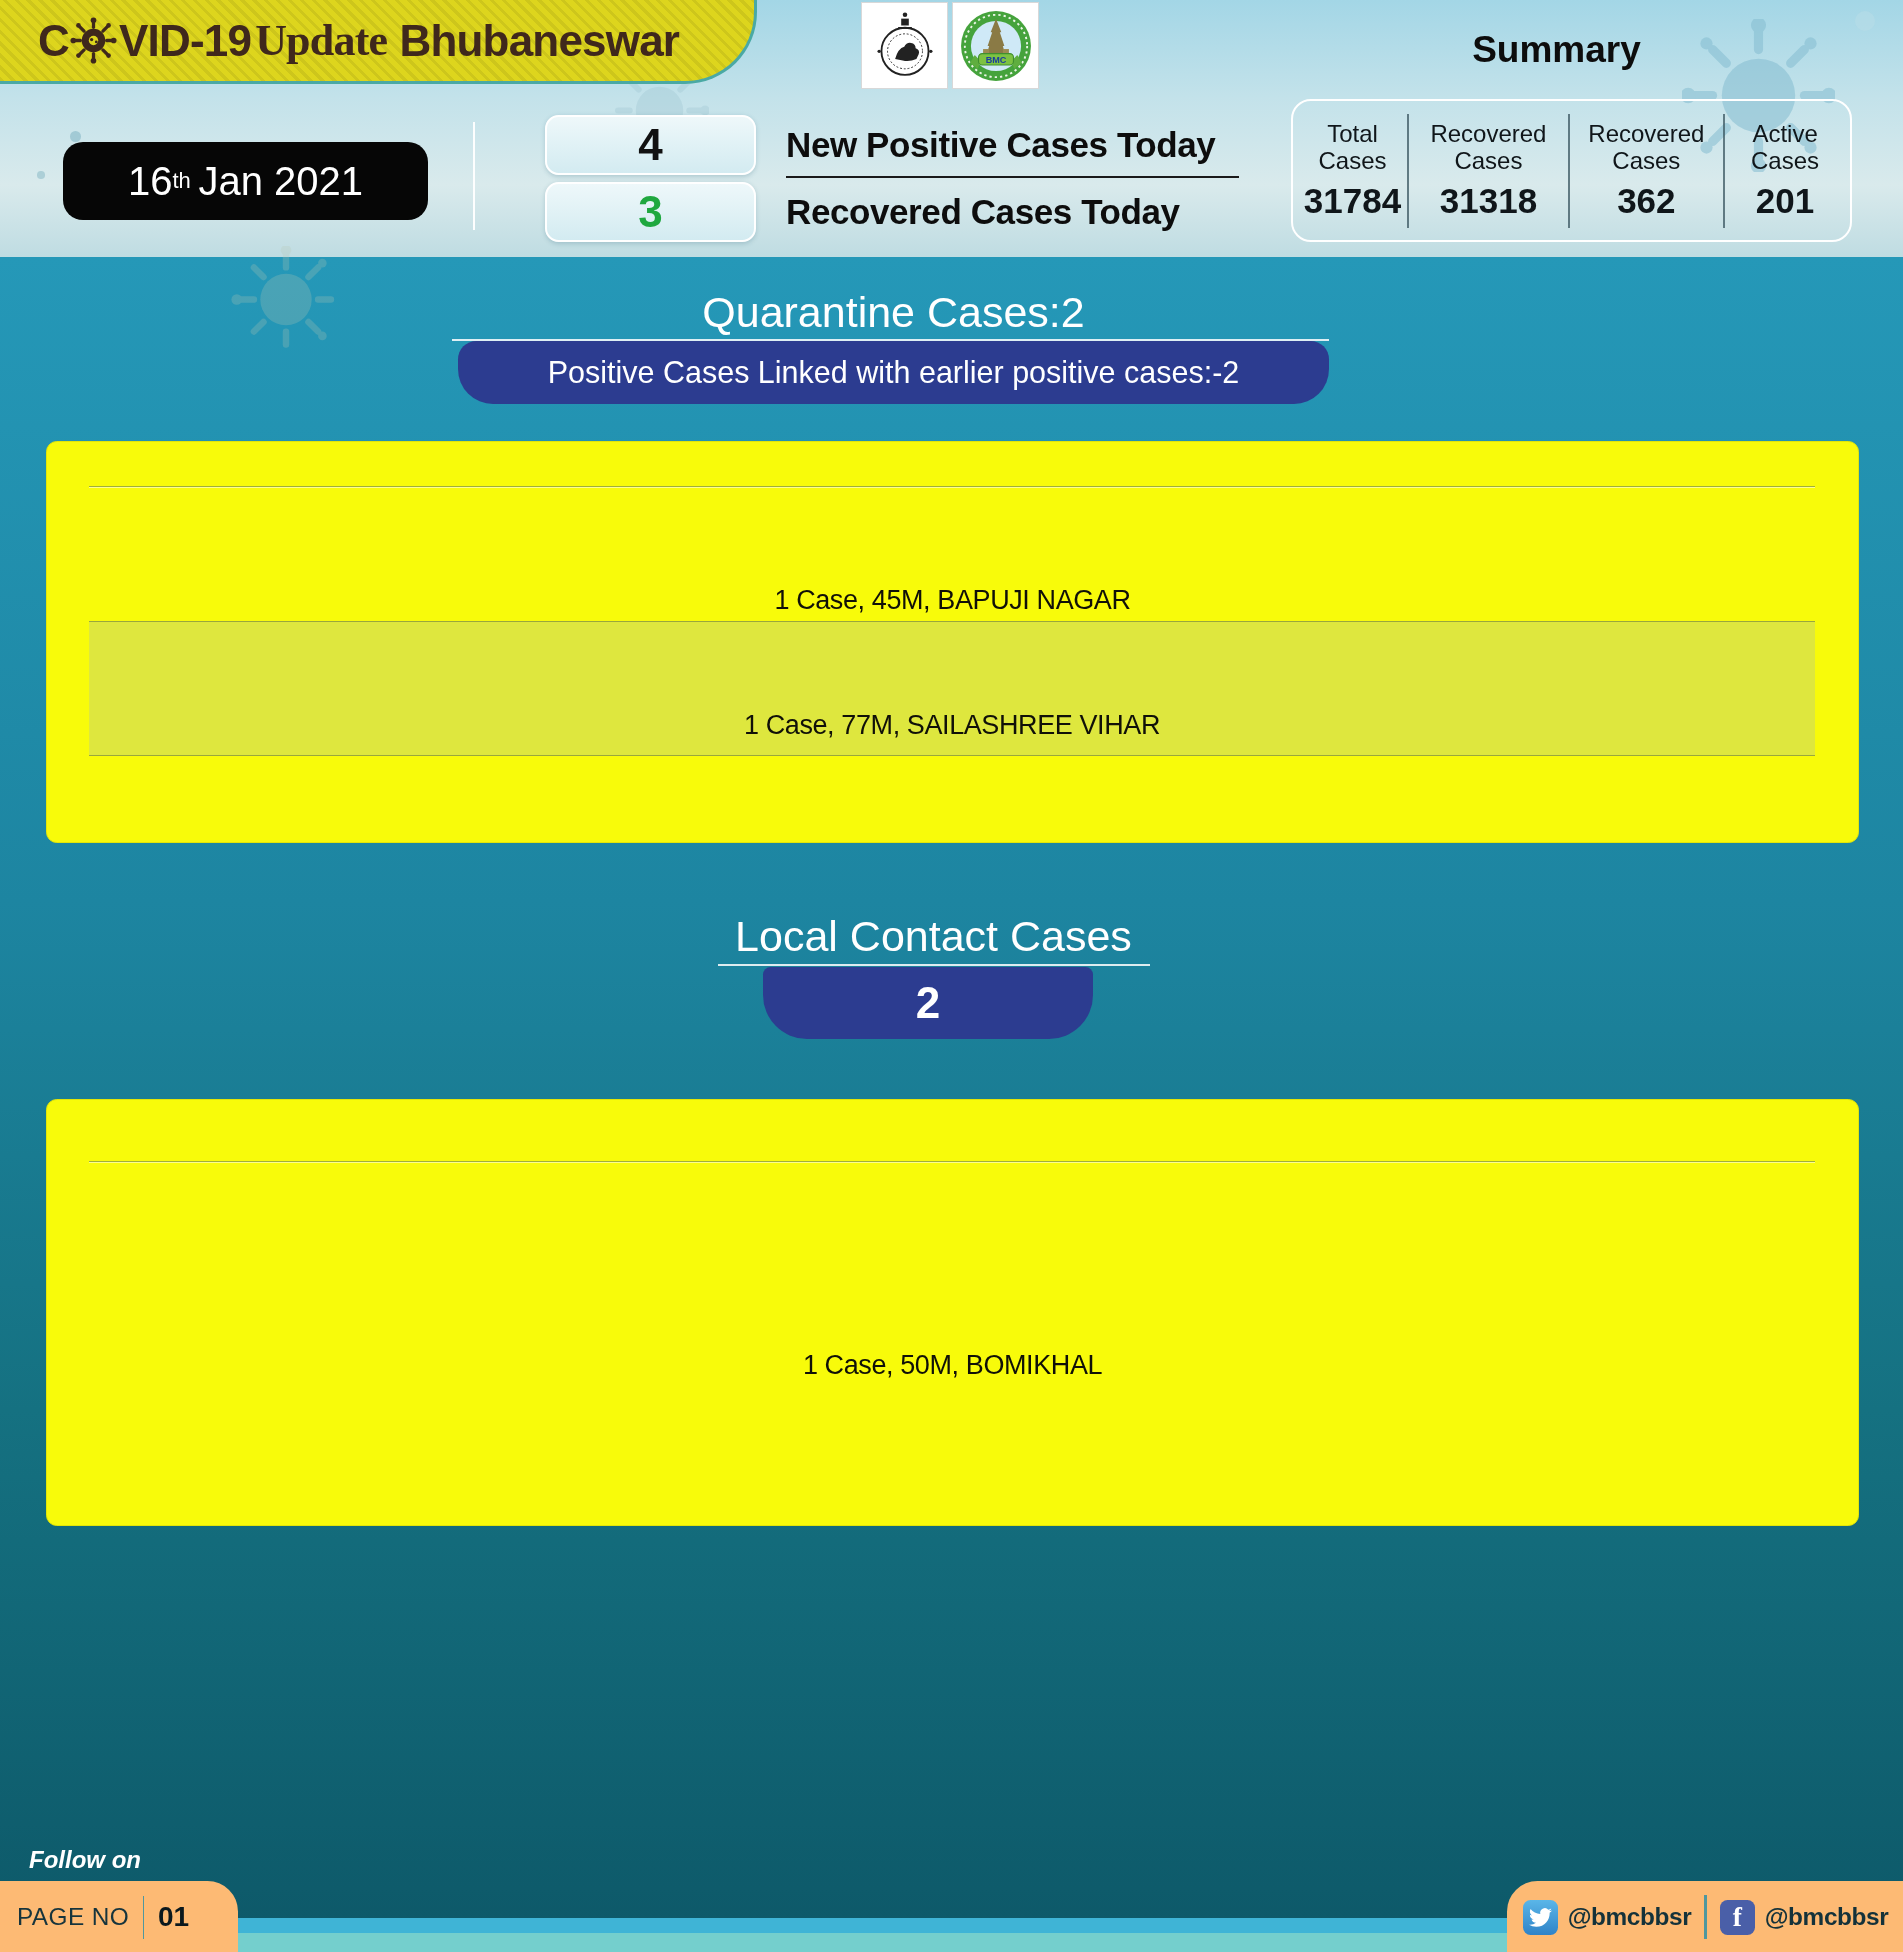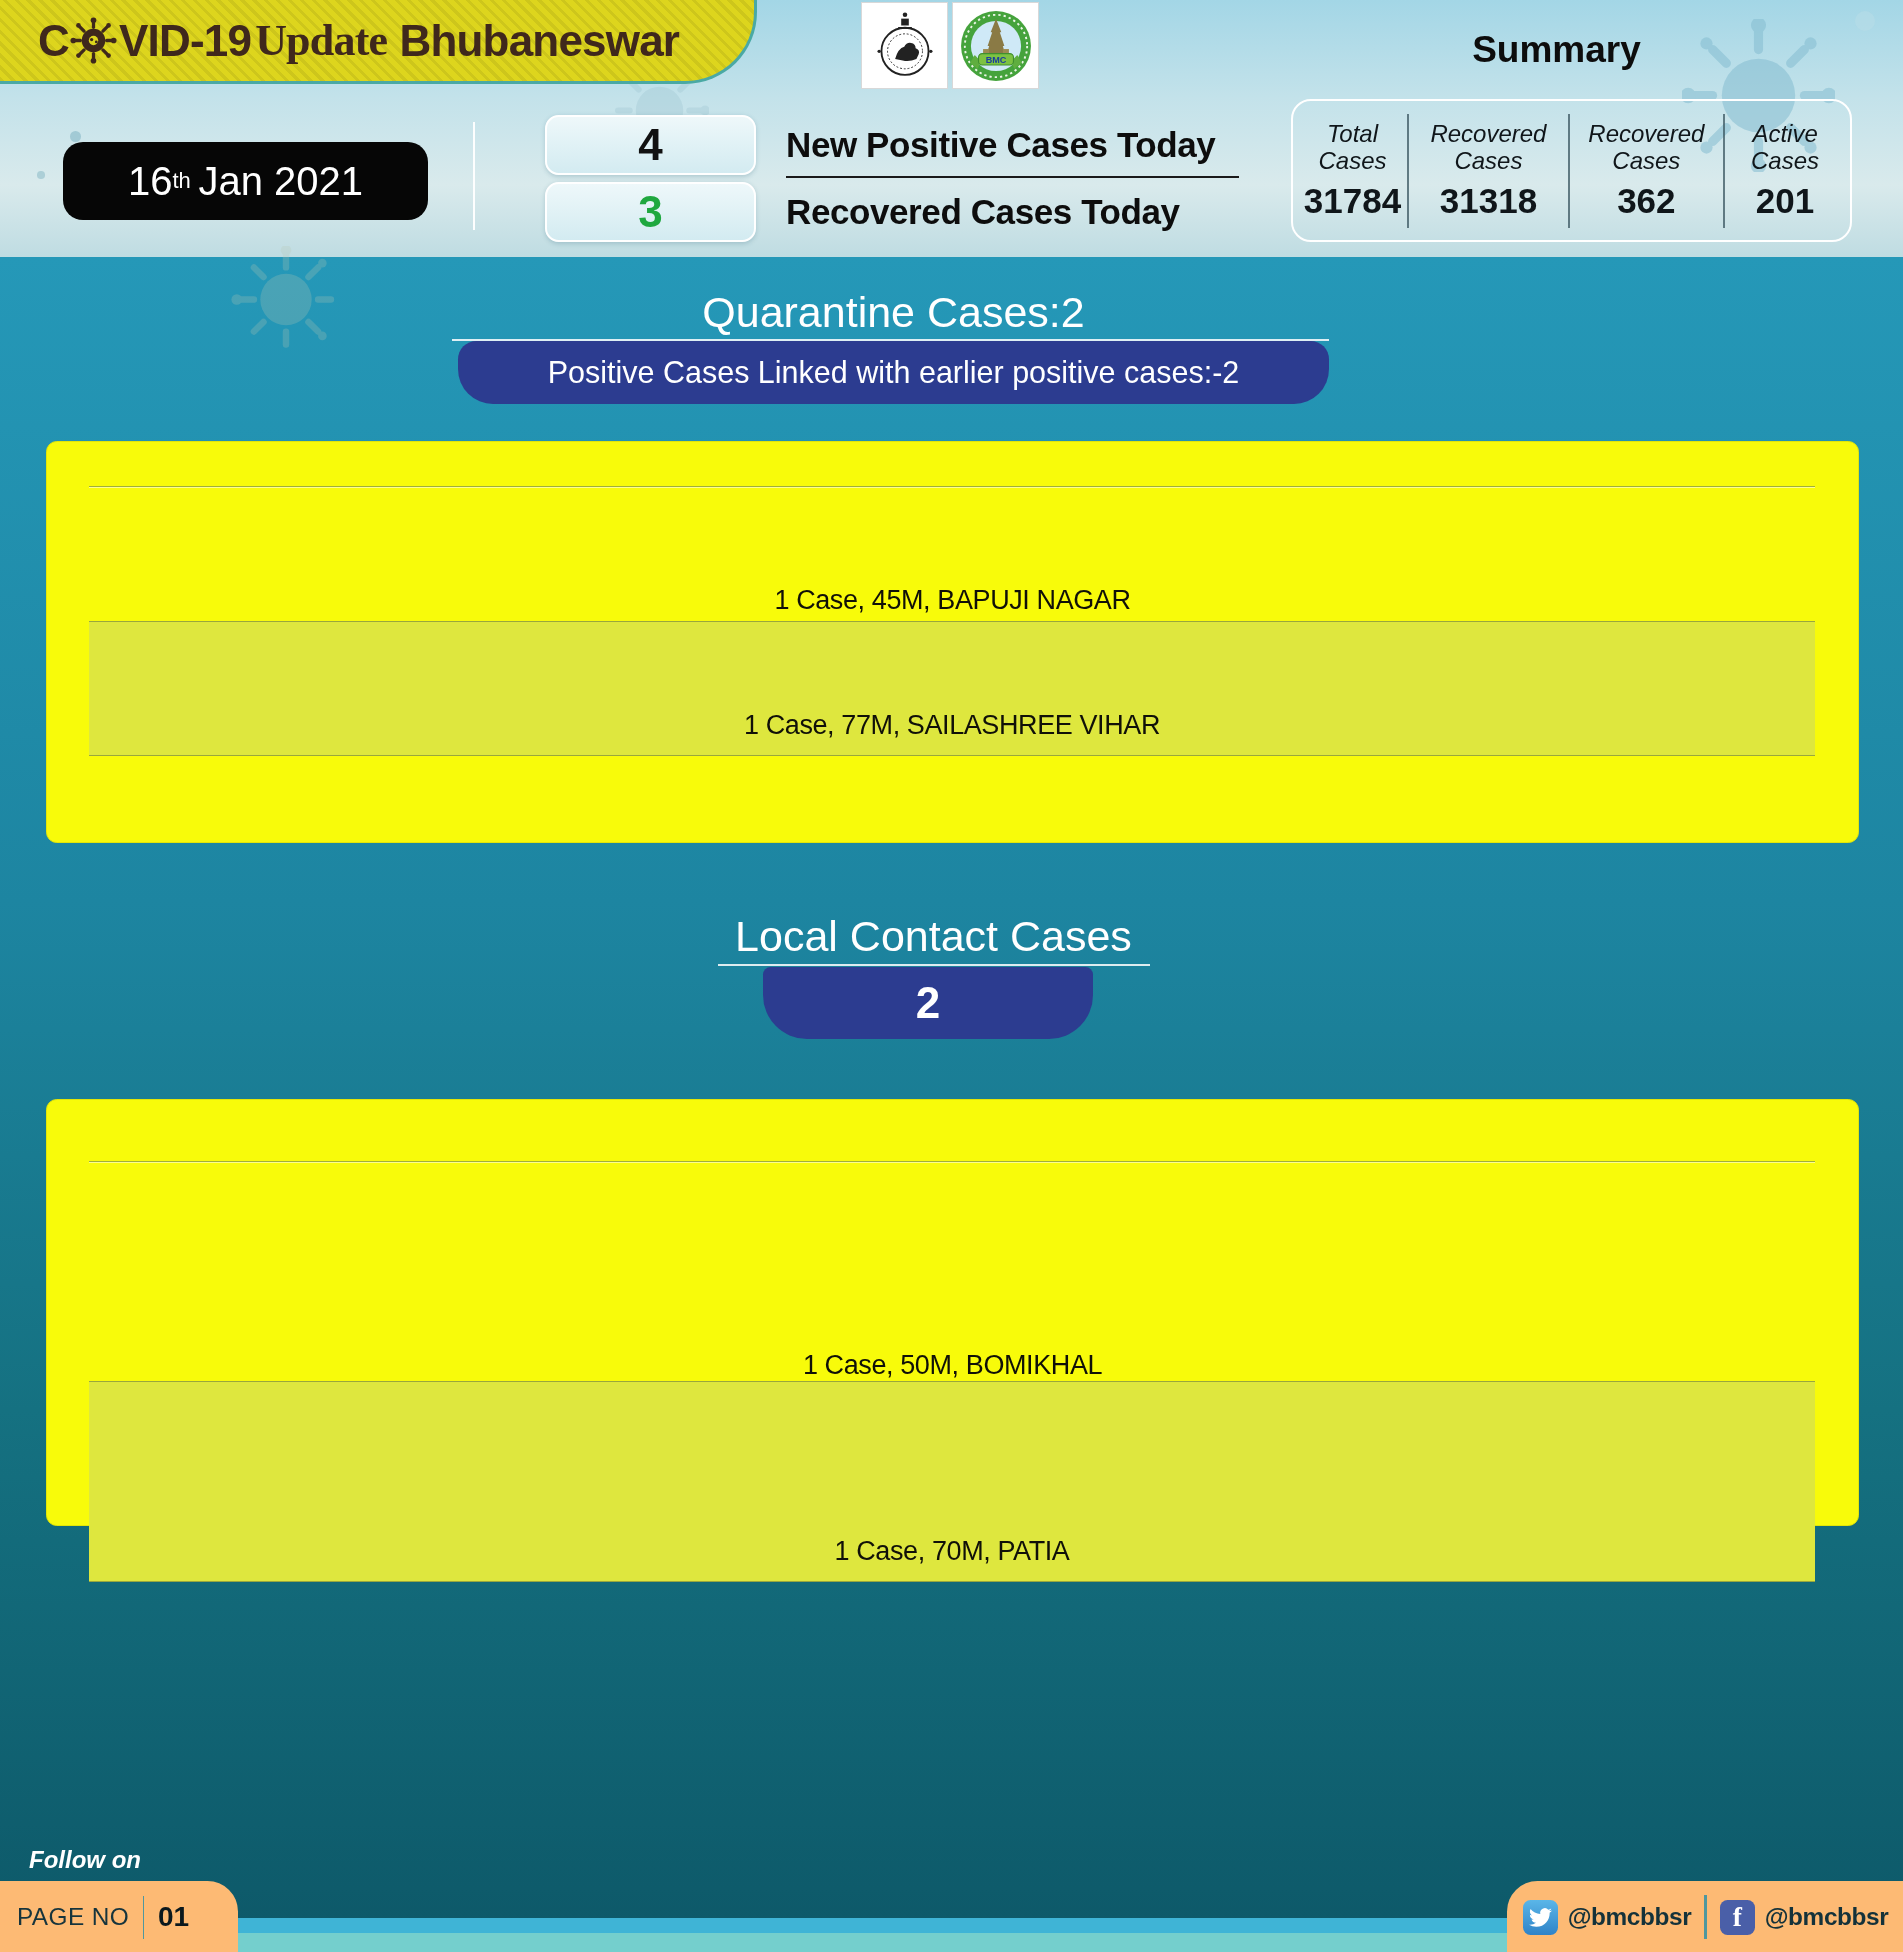--- a/index.html
+++ b/index.html
@@ -22,21 +22,21 @@
 
   .logo-box{top:2.3px;width:85px;height:85px;background:#fff;border:0.8px solid #d8d8d8;
     display:flex;align-items:center;justify-content:center;}
   .logo-box svg{width:76px;height:76px;}
 
   .summary-title{left:1366px;top:29px;width:381px;text-align:center;
     color:#0d0d0d;font-size:37px;font-weight:bold;}
   .summary-box{left:1291px;top:99px;width:561px;height:143px;border:2.3px solid #fff;
     border-radius:20px;box-sizing:border-box;display:flex;align-items:center;padding:7.6px 4.6px;}
   .sum-col{display:flex;flex-direction:column;align-items:center;justify-content:center;color:#10161a;}
-  .sum-lbl{font-size:24px;line-height:27px;text-align:center;font-style:italic;}
+  .sum-lbl{font-size:24px;line-height:27px;text-align:center;}
   .sum-val{font-size:35px;font-weight:bold;margin-top:6.1px;}
   .sum-div{width:1.5px;height:114px;background:#3a5560;opacity:.75;}
   .f1{flex:1.0}.f2{flex:1.45}.f3{flex:1.4}.f4{flex:1.1}
 
   .date-pill{left:63px;top:142px;width:365px;height:78px;background:#060606;border-radius:20px;
     color:#fff;font-size:40px;display:flex;align-items:center;justify-content:center;}
   .date-pill sup{font-size:0.55em;vertical-align:super;line-height:0;margin-right:7.6px;}
   .v-divider{left:473px;top:122px;width:2.3px;height:108px;background:rgba(255,255,255,0.95);}
 
   .count-box{left:545px;width:211px;height:60px;border:2.3px solid #fff;border-radius:13.7px;
@@ -283,23 +283,20 @@
     </div>
   </div>
 
   <div class="abs sec-title l-title">Local Contact Cases</div>
   <div class="abs l-underline"></div>
   <div class="abs banner2">2</div>
 
   <div class="abs ybox ybox2">
     <div class="yline" style="top:61px"></div>
     <div class="case-text" style="top:250px">1 Case, 50M, BOMIKHAL</div>
-    <div class="yband" style="top:281px;height:201px">
-      <div class="case-text">1 Case, 70M, PATIA</div>
-    </div>
   </div>
 
   <div class="abs follow">Follow on</div>
   <div class="abs strip-blue"></div>
   <div class="abs bottom-bar"></div>
 
   <div class="abs tab ltab">
     <span class="page-lbl">PAGE NO</span>
     <span class="tab-div"></span>
     <span class="page-num">01</span>

